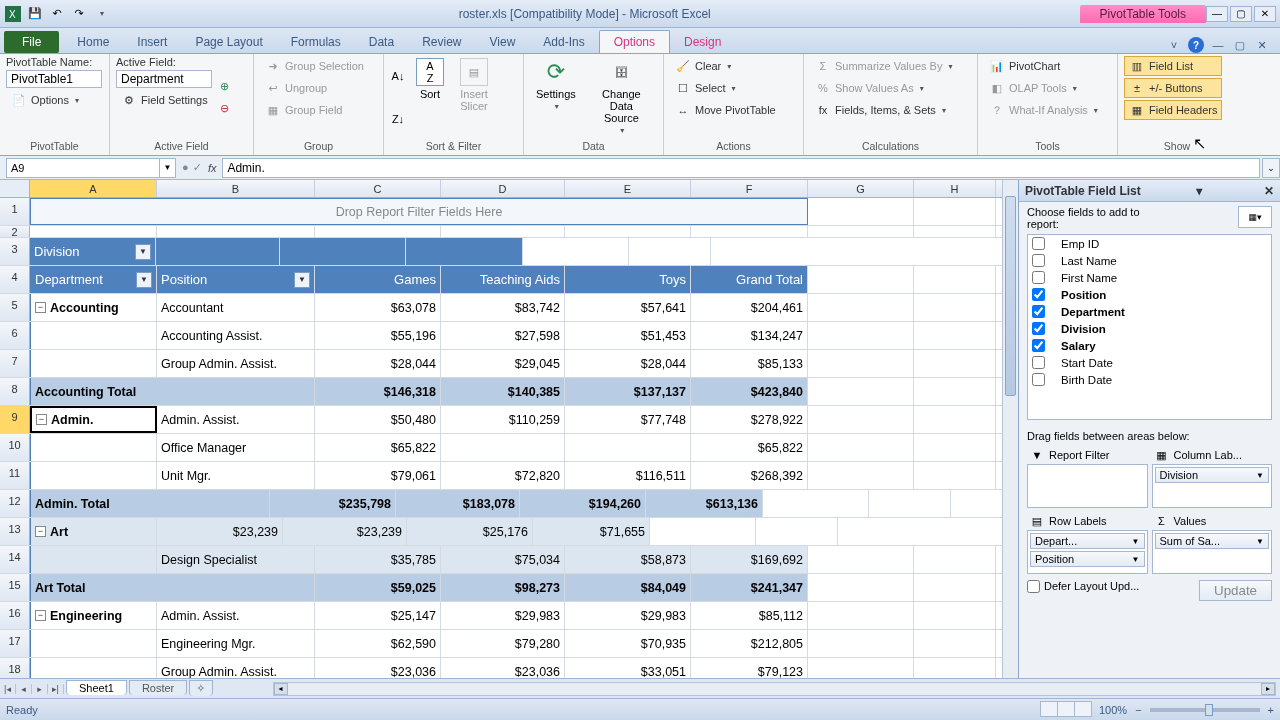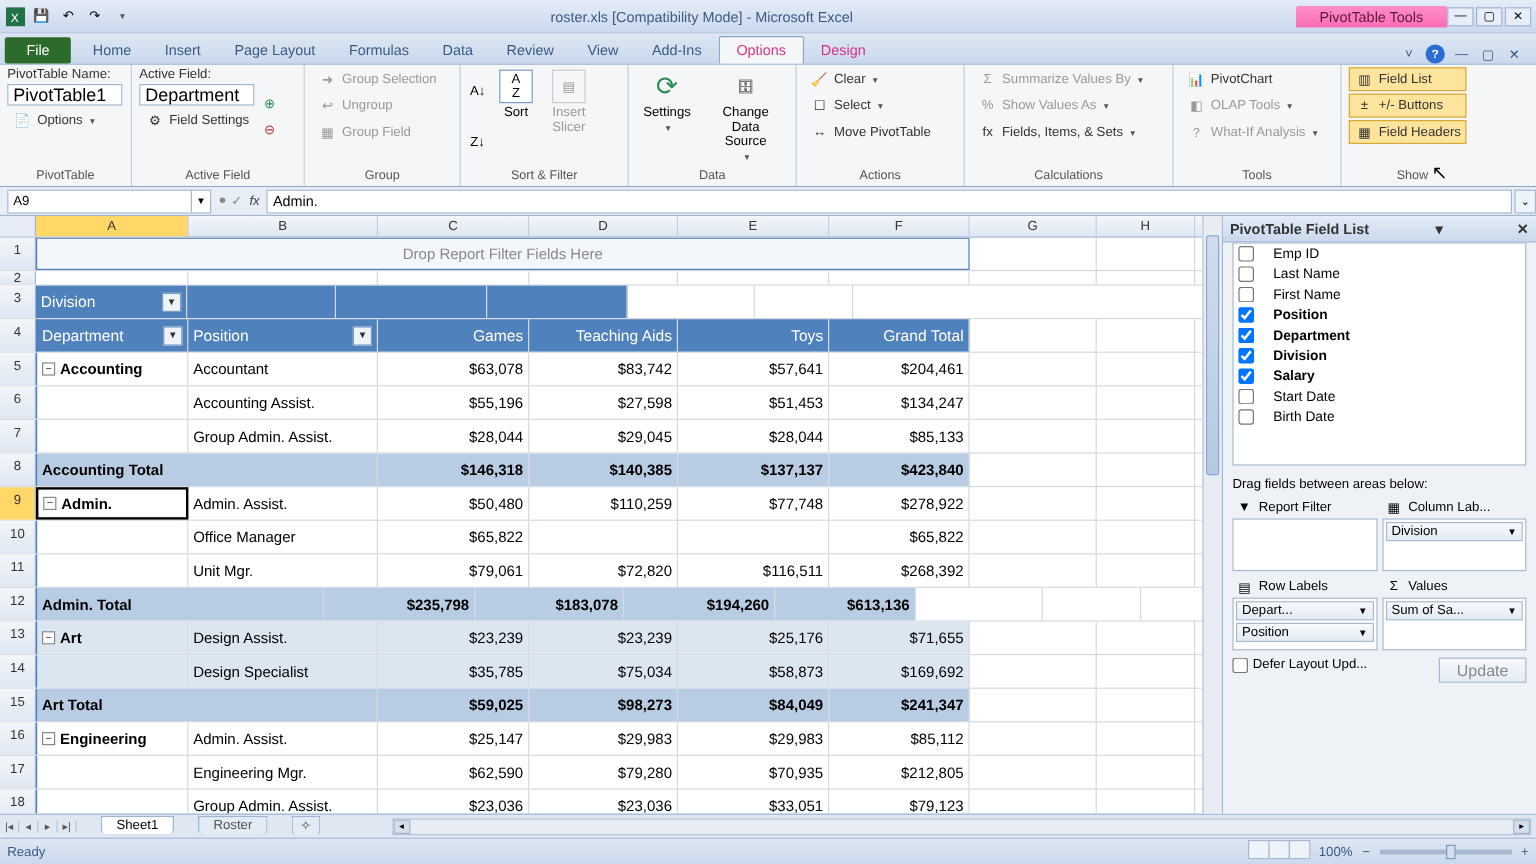--- a/index.html
+++ b/index.html
@@ -24,21 +24,21 @@
 .ribbon-right span { width: 16px; height: 16px; display: flex; align-items: center; justify-content: center; color: #3b5a82; }
 .help-ic { background: #2a6dd4; color: #fff !important; border-radius: 50%; font-weight: bold; font-size: 10px; }
 
 
 .ribbon { height: 102px; background: #f5f6f7; border-bottom: 1px solid #8ba6cc; display: flex; }
 .rgroup { border-right: 1px solid #c4d0e0; padding: 2px 6px; display: flex; flex-direction: column; }
 .rgroup .gcontent { flex: 1; display: flex; gap: 4px; }
 .rgroup .glabel { text-align: center; font-size: 10.5px; color: #555; padding: 1px 0; }
 .vstack { display: flex; flex-direction: column; gap: 2px; justify-content: flex-start; }
 .rlbl { font-size: 11px; color: #333; white-space: nowrap; }
-.rinput { border: 1px solid #a6b8d0; background: #fff; padding: 1px 4px; font-size: 15px; width: 96px; height: 18px; }
+.rinput { border: 1px solid #a6b8d0; background: #fff; padding: 1px 4px; font-size: 12px; width: 96px; height: 18px; }
 .rbtn { display: flex; align-items: center; gap: 4px; padding: 1px 4px; border: 1px solid transparent; font-size: 11px; color: #333; white-space: nowrap; }
 .rbtn.dis { color: #999; }
 .rbtn.toggled { background: #fde49c; border: 1px solid #d8a93a; }
 .bigbtn { display: flex; flex-direction: column; align-items: center; gap: 2px; padding: 2px 6px; font-size: 11px; text-align: center; }
 .bigbtn .ic { width: 32px; height: 32px; }
 .ic { display: inline-flex; align-items: center; justify-content: center; }
 .ic16 { width: 16px; height: 16px; }
 .miniarrow::after { content: "▾"; font-size: 8px; color: #555; margin-left: 2px; }
 
 
@@ -109,21 +109,21 @@
 .areabox .adrop { border: 1px solid #a6b8d0; background: #fff; min-height: 44px; padding: 2px; }
 .areabox .achip { border: 1px solid #a6b8d0; background: linear-gradient(#f7f9fc, #e3ebf5); padding: 1px 4px; font-size: 11px; display: flex; align-items: center; margin-bottom: 2px; }
 .areabox .achip .dd { margin-left: auto; font-size: 8px; }
 .deferrow { display: flex; align-items: flex-start; gap: 4px; padding: 6px 8px; font-size: 11px; }
 .deferrow .upd { margin-left: auto; padding: 2px 14px; border: 1px solid #a6b8d0; background: linear-gradient(#f7f9fc, #e3ebf5); color: #888; }
 
 
 .sheettabs { height: 20px; border-top: 1px solid #9db4d6; background: #dfe7f2; display: flex; align-items: center; font-size: 11px; }
 .sheettabs .nav { display: flex; }
 .sheettabs .nav span { width: 16px; text-align: center; border-right: 1px solid #b6c4d8; font-size: 9px; color: #555; }
-.sheettabs .stab { padding: 1px 12px; background: #fff; border: 1px solid #9db4d6; border-bottom: none; margin-left: 20px; border-radius: 0 0 4px 4px; transform: translateY(-1px); }
+.sheettabs .stab { padding: 1px 12px; background: #fff; border: 1px solid #9db4d6; border-bottom: none; margin-left: 2px; border-radius: 0 0 4px 4px; transform: translateY(-1px); }
 .sheettabs .stab.inactive { background: #e3ebf5; color: #555; }
 .sheettabs .hscroll { flex: 1; margin: 0 4px 0 60px; height: 14px; background: #e8edf4; border: 1px solid #b6c4d8; position: relative; }
 .sheettabs .hscroll .sbtn { position: absolute; top: 0; bottom: 0; width: 14px; background: #d5dfec; border: 1px solid #a6b8d0; font-size: 8px; text-align: center; }
 .sheettabs .hscroll .sbtn.l { left: 0; }
 .sheettabs .hscroll .sbtn.r { right: 0; }
 
 
 .statusbar { height: 22px; background: linear-gradient(#dfe7f2, #cad9ed); border-top: 1px solid #9db4d6; display: flex; align-items: center; padding: 0 6px; font-size: 11px; color: #3b5a82; }
 .statusbar .right { margin-left: auto; display: flex; align-items: center; gap: 8px; }
 .viewbtns span { width: 18px; height: 16px; border: 1px solid #a6b8d0; display: inline-flex; margin-right: -1px; background: #eef3f9; }
@@ -504,21 +504,20 @@
             <div class="cell ptsub num cF" style="font-weight: bold;">$613,136</div>
             <div class="cell cG"></div>
             <div class="cell cH"></div>
           </div>
           <div class="row tall">
             <div class="rh">13</div>
             <div class="cell cA ptborder-left ptband">
               <span class="collapse-btn">−</span>
               <b>Art</b>
             </div>
-            <div class="cell cB ptband">Design Assist.</div>
             <div class="cell num cC ptband">$23,239</div>
             <div class="cell num cD ptband">$23,239</div>
             <div class="cell num cE ptband">$25,176</div>
             <div class="cell num cF ptband">$71,655</div>
             <div class="cell cG"></div>
             <div class="cell cH"></div>
           </div>
           <div class="row tall">
             <div class="rh">14</div>
             <div class="cell cA ptborder-left ptband"></div>
@@ -581,20 +580,24 @@
   </div>
   <div class="vscroll">
       <div class="thumb"></div>
     </div>
 
   <div class="ptpane">
     <div class="phead">
         <span>PivotTable Field List</span>
       <span style="margin-left:auto;margin-right:6px">▾</span>
       <span class="x">✕</span>
+    </div>
+    <div class="psub">
+        <span style="width:140px">Choose fields to add to report:</span>
+      <span class="layoutbtn">▦▾</span>
     </div>
     <div class="fieldlist" id="fieldlist">
         <div class="fielditem">
           <input type="checkbox" style="">
           <span>Emp ID</span>
         </div>
         <div class="fielditem">
           <input type="checkbox" style="">
           <span>Last Name</span>
         </div>

